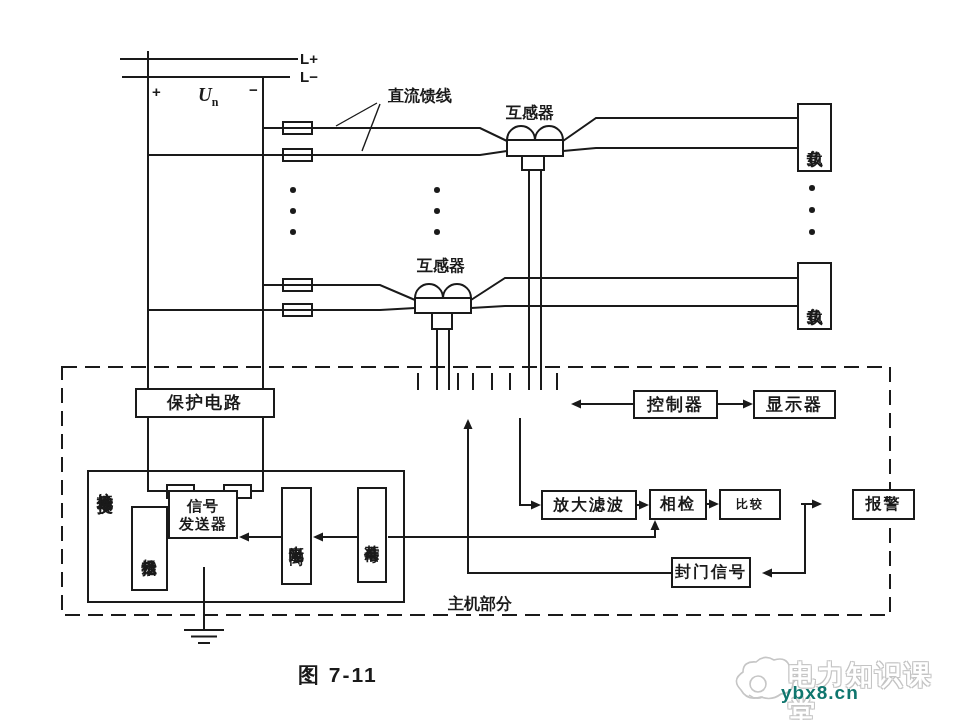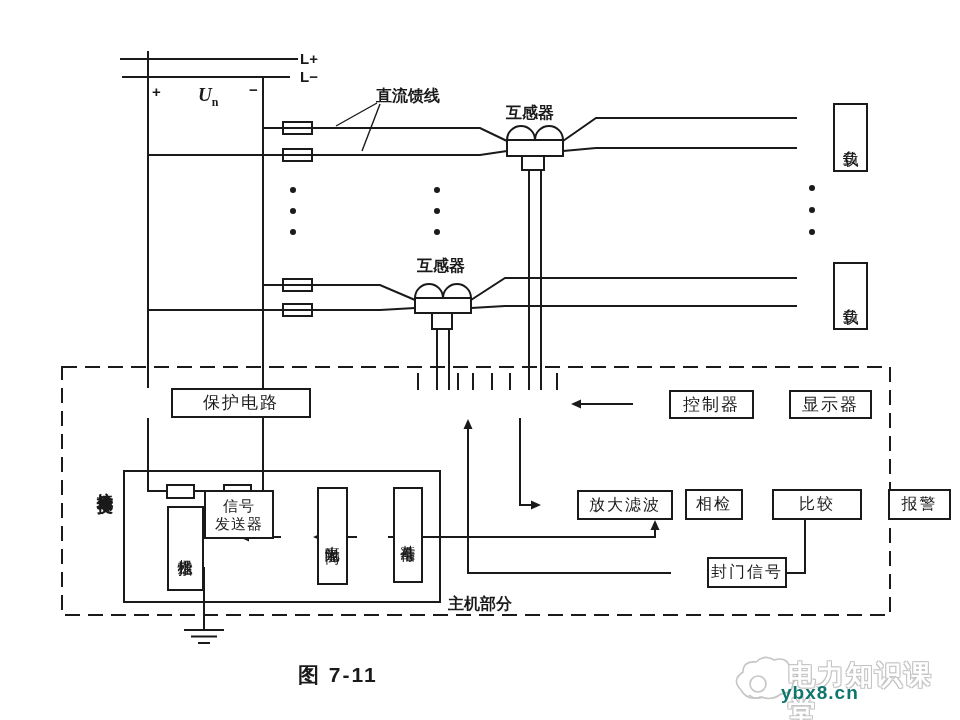--- a/index.html
+++ b/index.html
@@ -7,22 +7,22 @@
     position:relative; width:960px; height:720px;
     background:#ffffff; overflow:hidden;
     font-family:"Liberation Sans","DejaVu Sans",sans-serif;
     color:#1a1a1a;
   }
   #wires { position:absolute; left:0; top:0; }
   .box {
     position:absolute; box-sizing:border-box;
     border:2px solid #1a1a1a; background:#ffffff;
     display:flex; align-items:center; justify-content:center;
-    font-weight:400; font-size:17px; letter-spacing:2px;
-    color:#1a1a1a; line-height:1.15; text-align:center;margin-left:36px;
+    font-weight:700; font-size:17px; letter-spacing:2px;
+    color:#1a1a1a; line-height:1.15; text-align:center;
   }
   .vtext {
     writing-mode:vertical-rl; text-orientation:upright; letter-spacing:1px;
   }
   .lbl {
     position:absolute; font-weight:700; color:#1a1a1a; white-space:nowrap;
   }
   .stack { flex-direction:column; }
   #group-label { font-size:16px; }
   #caption {
@@ -179,21 +179,21 @@
 
 
   <div class="box" style="left:633px; top:390px; width:85px; height:29px;">控制器</div>
 
   <div class="box" style="left:753px; top:390px; width:83px; height:29px;">显示器</div>
 
   <div class="box" style="left:541px; top:490px; width:96px; height:30px; font-size:16px;">放大滤波</div>
 
   <div class="box" style="left:649px; top:489px; width:58px; height:31px; font-size:16px;">相检</div>
 
-  <div class="box" style="left:736px; top:489px; width:90px; height:31px; font-size:16px;">比较</div>
+  <div class="box" style="left:719px; top:489px; width:62px; height:31px; font-size:12px;">比较</div>
 
   <div class="box" style="left:852px; top:489px; width:63px; height:31px; font-size:16px;">报警</div>
 
   <div class="box" style="left:671px; top:557px; width:80px; height:31px; font-size:16px;">封门信号</div>
 
   <div class="box stack" style="left:168px; top:490px; width:70px; height:49px; font-size:15px; letter-spacing:1px;">
     <span>信号</span>
     <span>发送器</span>
   </div>
 
@@ -211,21 +211,21 @@
   <div class="lbl vtext" id="group-label" style="left:94px; top:480px; height:118px;">接地信号变换</div>
 
   <div class="lbl" style="left:300px; top:50px; font-size:15px;">L+</div>
   <div class="lbl" style="left:300px; top:68px; font-size:15px;">L−</div>
   <div class="lbl" style="left:152px; top:83px; font-size:15px;">+</div>
   <div class="lbl" style="left:249px; top:81px; font-size:15px;">−</div>
   <div class="lbl" id="u-symbol" style="left:198px; top:84px;">
     <span>U</span><sub>n</sub>
   </div>
 
-  <div class="lbl" style="left:376px; top:86px; font-size:16px;">直流馈线</div>
+  <div class="lbl" style="left:388px; top:86px; font-size:16px;">直流馈线</div>
   <div class="lbl" style="left:506px; top:103px; font-size:16px;">互感器</div>
   <div class="lbl" style="left:417px; top:256px; font-size:16px;">互感器</div>
   <div class="lbl" style="left:448px; top:594px; font-size:16px;">主机部分</div>
 
   <div id="caption">
     <span>图 7-11</span>
   </div>
 
   <div id="watermark-brand">电力知识课堂</div>
   <div id="watermark-site">ybx8.cn</div>

